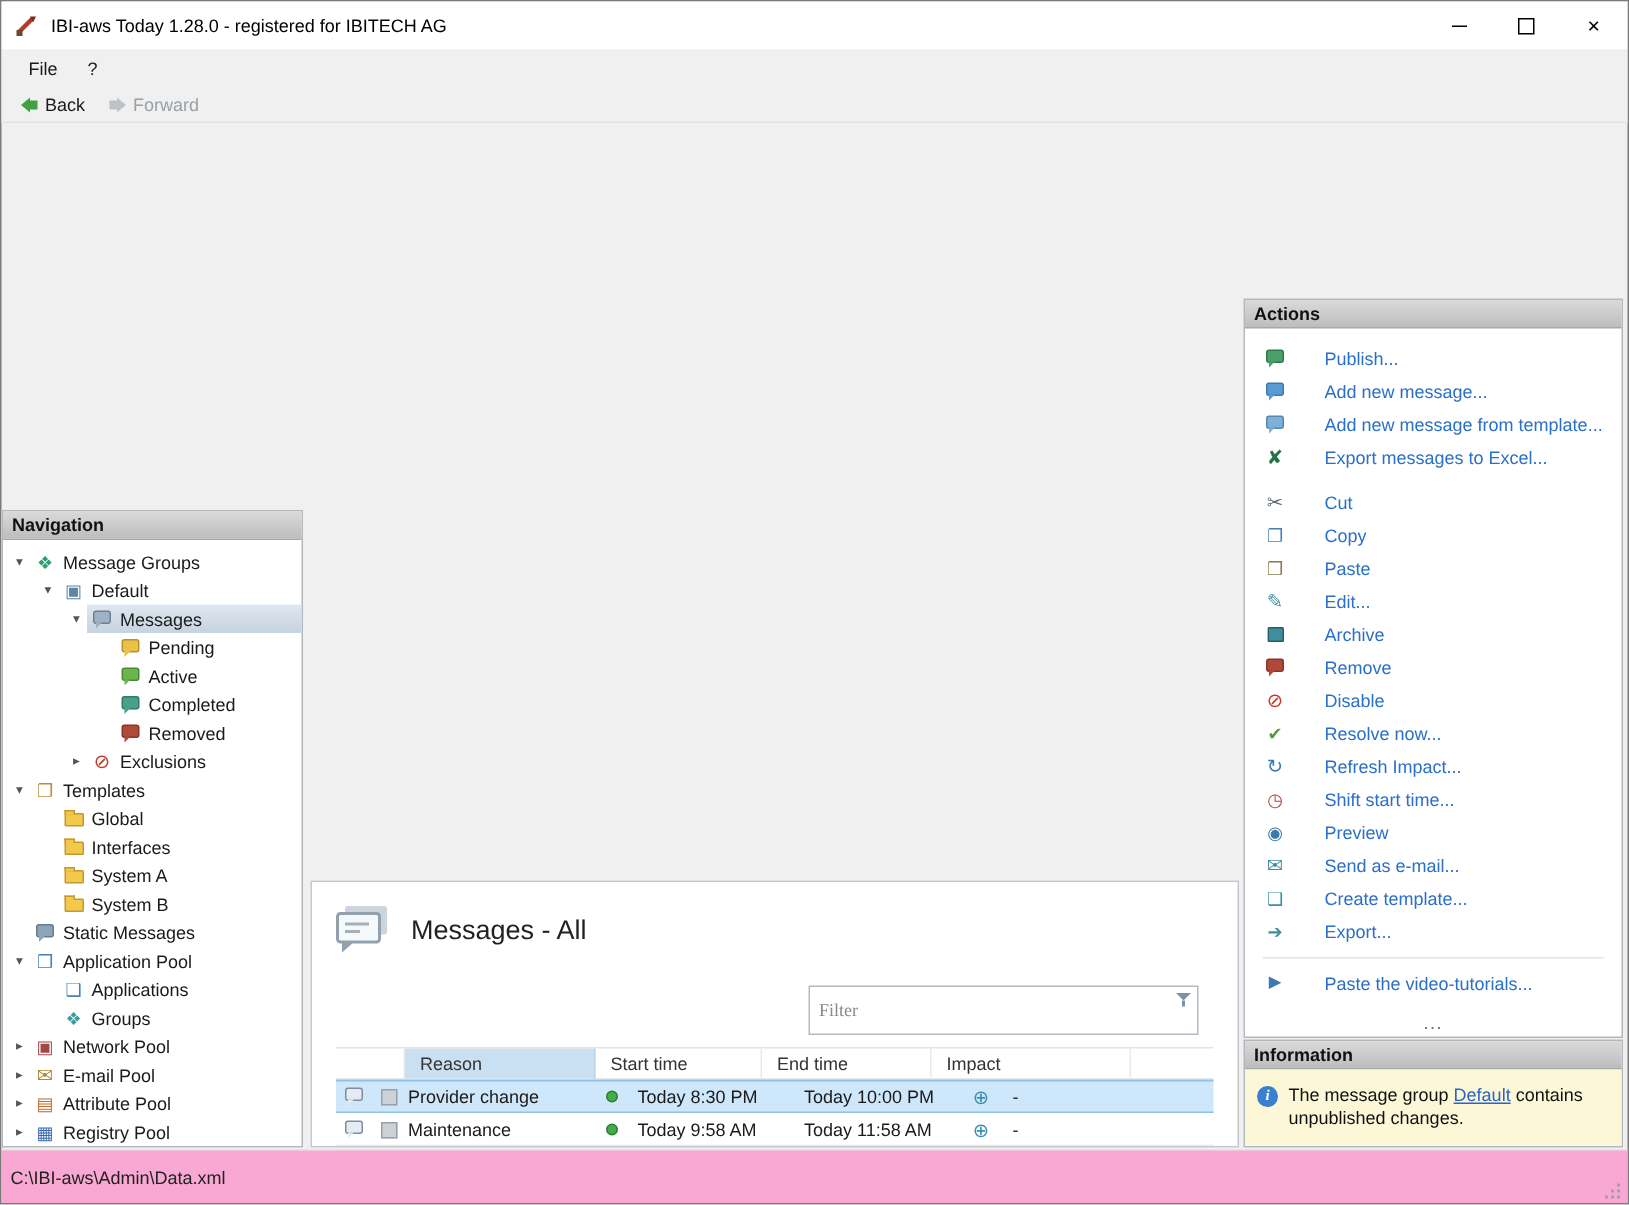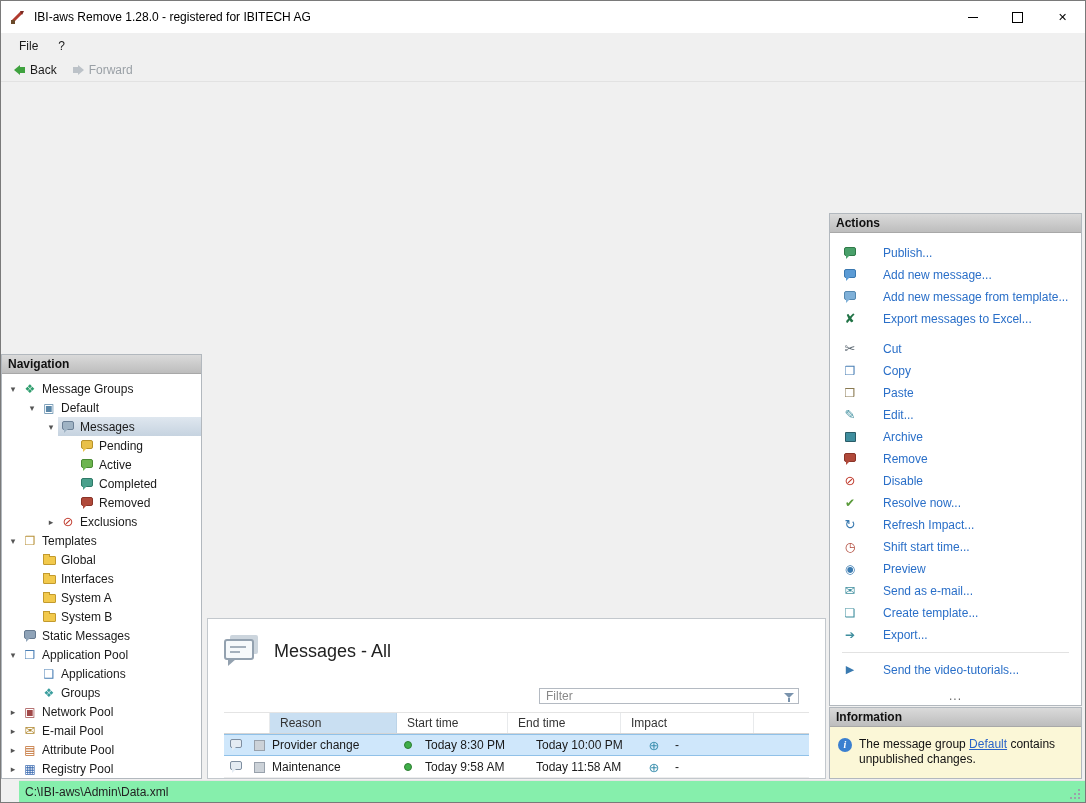--- a/index.html
+++ b/index.html
@@ -61,21 +61,21 @@
   
   .main-header { display:flex; align-items:center; gap:16px; padding:16px 16px 6px 16px; }
   .big-bubble { position:relative; width:30px; height:21px; border:2px solid #93a1af; border-radius:3px; background:#f6f9fb; box-shadow:5px -5px 0 -1px #ccd5dd; margin:4px 4px 8px 0;
     background-image:linear-gradient(#a4b0bc,#a4b0bc),linear-gradient(#a4b0bc,#a4b0bc);
     background-size:16px 2px,10px 2px; background-position:4px 5px,4px 10px; background-repeat:no-repeat; }
   .big-bubble::after { content:""; position:absolute; left:2px; bottom:-8px; width:0; height:0; border-top:7px solid #93a1af; border-right:8px solid transparent; }
   .main-title { font-size:18px; color:#222; }
 
   .filter-row { display:flex; justify-content:flex-end; padding:14px 26px 8px 16px; }
   .filter-box { position:relative; width:260px; }
-  .filter-input { width:100%; height:16px; border:1px solid #b4bac2; font-family:Liberation Sans, sans-serif; font-size:12px; padding:2px 22px 2px 6px; outline:none; }
+  .filter-input { width:100%; height:33px; border:1px solid #b4bac2; font-family:Liberation Serif, serif; font-size:12px; padding:2px 22px 2px 6px; outline:none; }
   .filter-input::placeholder { color:#888; }
   .funnel { position:absolute; right:5px; top:5px; display:flex; flex-direction:column; align-items:center; }
   .funnel-tri { width:0; height:0; border-left:5px solid transparent; border-right:5px solid transparent; border-top:5px solid #7a93ad; }
   .funnel-stem { width:2px; height:4px; background:#7a93ad; }
 
   .table { margin:0 16px; }
   .thead { display:flex; height:22px; border-top:1px solid #e4e4e4; border-bottom:1px solid #d4d4d4; background:#fff; }
   .th { display:flex; align-items:center; padding-left:10px; border-right:1px solid #e8eaec; color:#333; }
   .th.sorted { background:var(--sorted-col,#c9dff2); border-right:1px solid #bcd4e8; }
   .th.fill { border-right:none; }
@@ -101,37 +101,37 @@
   .more-indicator { flex:none; text-align:center; color:#666; padding:0 0 2px 0; letter-spacing:1px; }
 
   
   .info-panel { flex:1; margin-top:1px; }
   .info-body { flex:1; background:var(--info-bg,#fbf7d7); padding:10px 8px; display:flex; gap:7px; align-items:flex-start; }
   .info-icon { flex:none; width:14px; height:14px; border-radius:50%; background:#3a7fd0; color:#fff; font-size:10px; font-weight:bold; display:flex; align-items:center; justify-content:center; margin-top:1px; font-style:italic; font-family:"Liberation Serif","DejaVu Serif",serif; }
   .info-text { line-height:1.3; color:#111; }
   .info-link { color:var(--link,#2a64c8); text-decoration:underline; cursor:pointer; }
 
   
-  .statusbar { height:22px; flex:none; background:#86efac; display:flex; align-items:center; padding:0 6px; position:relative; border-top:1px solid #e5e5e5; color:#222;margin-left:18px; }
+  .statusbar { height:36px; flex:none; background:#f9a8d4; display:flex; align-items:center; padding:0 6px; position:relative; border-top:1px solid #e5e5e5; color:#222; }
   .grip { position:absolute; right:3px; bottom:3px; width:12px; height:12px; }
   .grip::before { content:""; position:absolute; left:0; bottom:0; width:2px; height:2px; background:#9aa2aa;
     box-shadow:4px 0 #9aa2aa, 8px 0 #9aa2aa, 4px -4px #9aa2aa, 8px -4px #9aa2aa, 8px -8px #9aa2aa; }
 </style>
 </head>
 <body>
 
 <div class="window">
 
   <div class="titlebar">
     <svg class="app-icon" viewBox="0 0 16 16">
       <path d="M3 12 L11 4" stroke="#b03a2e" stroke-width="3" stroke-linecap="round"></path>
       <path d="M10 2 l4 0 -2 4 z" fill="#7a2a20"></path>
       <rect x="1" y="11" width="4" height="4" fill="#6a4a2a"></rect>
     </svg>
-    <span class="title-text">IBI-aws Remove 1.28.0 - registered for IBITECH AG</span>
+    <span class="title-text">IBI-aws Today 1.28.0 - registered for IBITECH AG</span>
     <div class="window-controls">
       <div class="win-btn min"></div>
       <div class="win-btn max"></div>
       <div class="win-btn close"></div>
     </div>
   </div>
 
   <div class="menubar">
     <span class="menu-item">File</span>
     <span class="menu-item">?</span>
@@ -504,21 +504,21 @@
                 <span class="action-label">Create template...</span>
               </div>
               <div class="action-item">
                 <span class="ic" style="color: rgb(63, 142, 158);">➔</span>
                 <span class="action-label">Export...</span>
               </div>
             </div>
             <div class="action-group with-rule">
               <div class="action-item">
                 <span class="ic" style="color: rgb(58, 122, 176); font-size: 11px;">▶</span>
-                <span class="action-label">Send the video-tutorials...</span>
+                <span class="action-label">Paste the video-tutorials...</span>
               </div>
             </div>
           </div>
         <div class="more-indicator">...</div>
       </div>
       <div class="panel info-panel">
         <div class="panel-header">Information</div>
         <div class="info-body">
           <span class="info-icon">i</span>
           <span class="info-text"><span>The message group </span><a class="info-link">Default</a><span> contains unpublished changes.</span></span>

